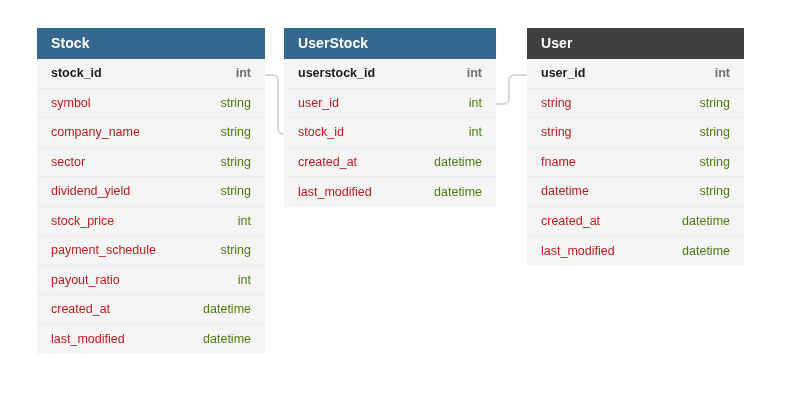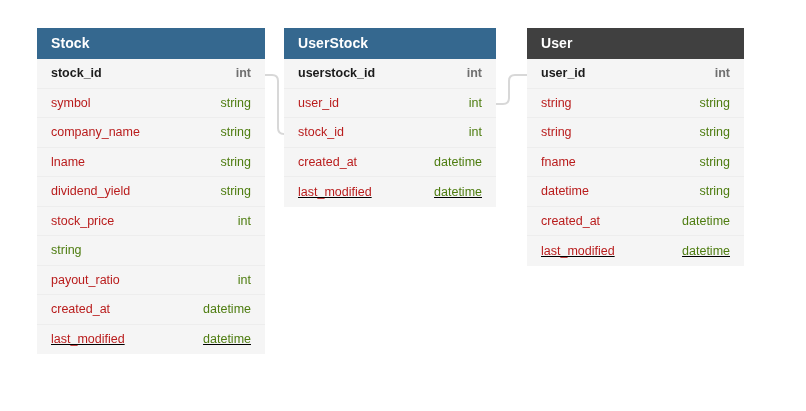--- a/index.html
+++ b/index.html
@@ -53,21 +53,20 @@
     display: flex;
     align-items: center;
     justify-content: space-between;
     padding: 8px 14px;
     box-sizing: border-box;
     background: #f5f5f5;
     border-bottom: 1px solid #ededed;
   }
   .field-row:last-child {
     border-bottom: none;
-    text-decoration: underline;
   }
   .field-name {
     font-size: 12.5px;
     color: #b91c1c;
     white-space: nowrap;
   }
   .field-type {
     font-size: 12.5px;
     color: #4d7c0f;
     white-space: nowrap;
@@ -102,32 +101,33 @@
           </li>
           <li class="field-row">
             <span class="field-name">symbol</span>
             <span class="field-type">string</span>
           </li>
           <li class="field-row">
             <span class="field-name">company_name</span>
             <span class="field-type">string</span>
           </li>
           <li class="field-row">
-            <span class="field-name">lname</span>
+            <span class="field-name">sector</span>
             <span class="field-type">string</span>
           </li>
           <li class="field-row">
             <span class="field-name">dividend_yield</span>
             <span class="field-type">string</span>
           </li>
           <li class="field-row">
             <span class="field-name">stock_price</span>
             <span class="field-type">int</span>
           </li>
           <li class="field-row">
+            <span class="field-name">payment_schedule</span>
             <span class="field-type">string</span>
           </li>
           <li class="field-row">
             <span class="field-name">payout_ratio</span>
             <span class="field-type">int</span>
           </li>
           <li class="field-row">
             <span class="field-name">created_at</span>
             <span class="field-type">datetime</span>
           </li>

